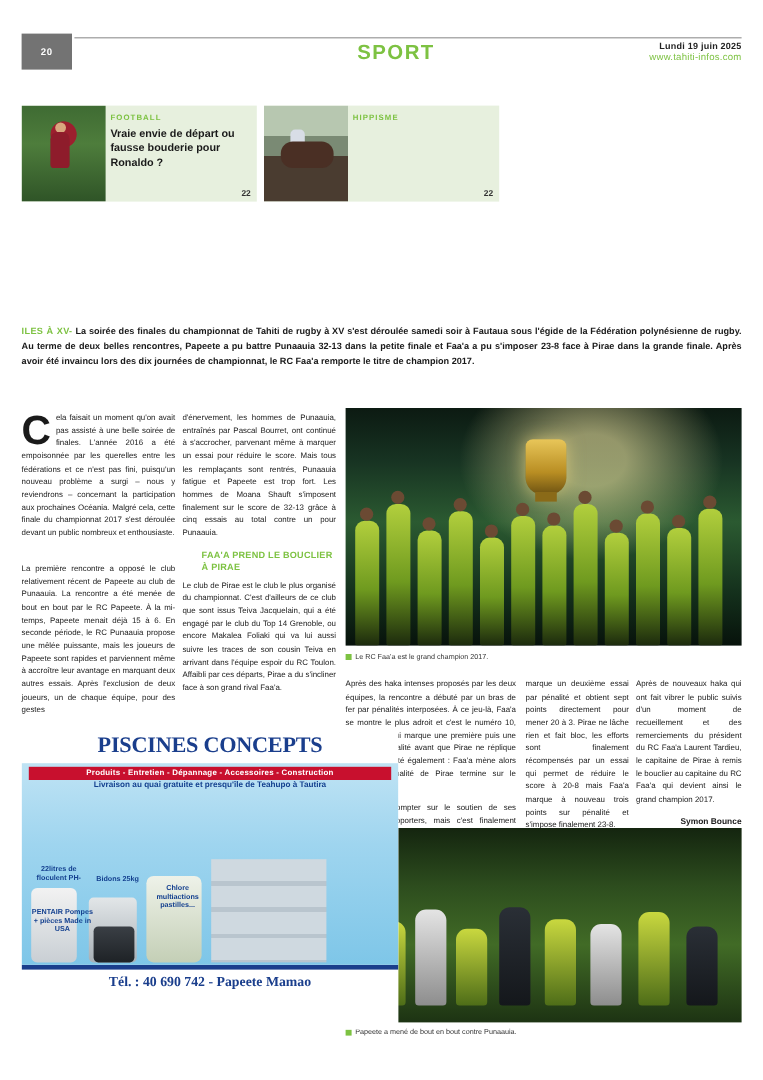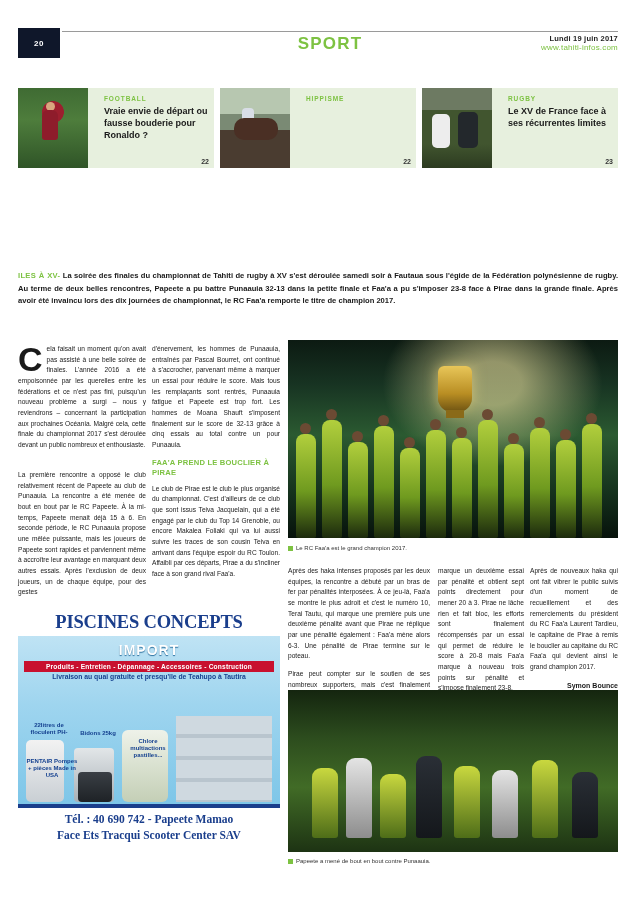--- a/index.html
+++ b/index.html
@@ -1,32 +1,32 @@
 <!DOCTYPE html>
 <html><head>
 <meta charset="utf-8">
 <style>
   html,body{margin:0;padding:0;background:#ffffff;}
   body{width:636px;height:900px;font-family:"Liberation Sans",sans-serif;color:#1a1a1a;overflow:hidden;position:relative;}
   .page{width:636px;height:900px;position:relative;background:#fff;}
 
   
   .masthead{position:absolute;left:0;top:28px;width:636px;height:30px;}
-  .page-num{position:absolute;left:18px;top:0;width:42px;height:30px;background:#0f172a;color:#fff;font-size:8px;font-weight:bold;display:flex;align-items:center;justify-content:center;letter-spacing:.5px;}
+  .page-num{position:absolute;left:18px;top:0;width:42px;height:30px;background:#737373;color:#fff;font-size:8px;font-weight:bold;display:flex;align-items:center;justify-content:center;letter-spacing:.5px;}
   .mast-rule{position:absolute;left:62px;top:3px;width:556px;height:1px;background:#9a9a9a;}
   .mast-title{position:absolute;left:0;top:6px;width:636px;text-align:center;font-size:17px;font-weight:bold;color:#7dc242;letter-spacing:1.2px;padding-left:12px;}
   .mast-right{position:absolute;right:18px;top:6px;text-align:right;line-height:1.25;}
   .mast-date{font-size:7.5px;font-weight:bold;color:#222;letter-spacing:.2px;}
   .mast-url{font-size:8px;color:#7dc242;letter-spacing:.2px;margin-left:11px;}
 
   
   .teasers{position:absolute;left:18px;top:88px;width:600px;height:80px;display:flex;gap:6px;}
   .teaser{width:196px;height:80px;background:#e7f0de;display:flex;position:relative;overflow:hidden;}
   .teaser-photo{width:70px;height:80px;flex:0 0 70px;position:relative;overflow:hidden;}
-  .teaser-txt{flex:1;padding:7px 6px 4px 16px;position:relative;}
+  .teaser-txt{flex:1;padding:7px 6px 4px 4px;position:relative;}
   .kicker{font-size:6.5px;font-weight:bold;color:#7dc242;letter-spacing:.9px;margin-bottom:4px;}
   .teaser-head{font-size:9px;font-weight:bold;color:#1a1a1a;line-height:1.33;}
   .teaser-page{position:absolute;right:5px;bottom:3px;font-size:7px;font-weight:bold;color:#333;}
 
   
   .ph-football{background:
       radial-gradient(circle at 50% 30%,#9c1f2e 0 16%,transparent 17%),
       linear-gradient(180deg,#3f6b33 0%,#4e7d3c 40%,#2f5427 100%);}
   .ph-football:after{content:"";position:absolute;left:24px;top:22px;width:16px;height:30px;background:#8e1c2b;border-radius:6px 6px 3px 3px;}
   .ph-football:before{content:"";position:absolute;left:28px;top:14px;width:9px;height:9px;border-radius:50%;background:#d9a77e;}
@@ -41,21 +41,21 @@
   
   .headline{position:absolute;left:18px;top:186px;width:600px;font-size:30px;font-weight:bold;line-height:1.22;color:#1a1a1a;letter-spacing:-.3px;}
 
   
   .chapeau{position:absolute;left:18px;top:270px;width:600px;font-size:7.6px;line-height:1.65;font-weight:bold;text-align:justify;color:#1a1a1a;}
   .chapeau .rub{color:#7dc242;letter-spacing:.3px;}
 
   
   .col{position:absolute;font-size:6.6px;line-height:1.62;text-align:justify;color:#1a1a1a;}
   .col p{margin:0 0 7px 0;}
-  .subhead{font-size:7.6px;font-weight:bold;color:#7dc242;line-height:1.3;margin:0 0 6px 0;letter-spacing:.2px;text-align:left;}
+  .subhead{font-size:7.6px;font-weight:bold;color:#7dc242;line-height:1.3;margin:0 0 6px 16px;letter-spacing:.2px;text-align:left;}
   .dropcap{float:left;font-size:34px;line-height:27px;font-weight:bold;padding:2px 4px 0 0;}
   .byline{text-align:right;font-weight:bold;font-size:7px;margin-top:4px;}
 
   .c1{left:18px;top:344px;width:128px;}
   .c1b{left:18px;top:470px;width:128px;}
   .c2{left:152px;top:344px;width:128px;}
   .c2b{left:152px;top:458px;width:128px;}
   .c3{left:288px;top:566px;width:142px;}
   .c4{left:438px;top:566px;width:86px;}
   .c5{left:530px;top:566px;width:88px;}
@@ -75,21 +75,21 @@
 
   .caption{position:absolute;font-size:6px;color:#333;}
   .cap-mark{display:inline-block;width:5px;height:5px;background:#7dc242;margin-right:3px;vertical-align:middle;}
 
   
   .bottom-photo{position:absolute;left:288px;top:690px;width:330px;height:162px;overflow:hidden;
     background:linear-gradient(180deg,#14250f 0%,#2d4d1e 30%,#416b26 60%,#1d3313 100%);}
   .bp-fig{position:absolute;bottom:14px;width:26px;height:70px;border-radius:9px 9px 3px 3px;}
 
   
-  .ad{position:absolute;left:18px;top:610px;width:262px;height:248px;background:#fff;overflow:hidden;}
+  .ad{position:absolute;left:18px;top:610px;width:314px;height:248px;background:#fff;overflow:hidden;}
   .ad-title{text-align:center;font-family:"Liberation Serif",serif;font-weight:bold;font-size:18.5px;color:#1a3e8c;letter-spacing:-.2px;padding-top:2px;}
   .ad-body{margin-top:3px;height:168px;position:relative;overflow:hidden;
      background:linear-gradient(180deg,#bfe3f4 0%,#9fd5ef 40%,#7ec6e8 100%);}
   .ad-import{text-align:center;font-size:14px;font-weight:bold;color:#fff;letter-spacing:1px;margin-top:6px;text-shadow:0 1px 1px #2a6f9e;}
   .ad-strip{margin:3px 6px 0 6px;background:#c8102e;color:#fff;font-size:6.6px;font-weight:bold;text-align:center;padding:2px 0;letter-spacing:.2px;}
   .ad-special{text-align:center;font-size:9px;font-weight:bold;color:#14408f;margin-top:3px;}
   .ad-liv{text-align:center;font-size:6.8px;font-weight:bold;color:#14408f;margin-top:1px;}
   .ad-shelf{position:absolute;left:0;bottom:0;width:100%;height:88px;}
   .prod{position:absolute;bottom:2px;}
   .prod-label{position:absolute;font-size:6px;font-weight:bold;color:#14408f;text-align:center;line-height:1.15;}
@@ -99,21 +99,21 @@
 </head>
 <body>
 
 <div class="page">
 
   <div class="masthead">
     <div class="page-num">20</div>
     <div class="mast-rule"></div>
     <div class="mast-title">SPORT</div>
     <div class="mast-right">
-      <div class="mast-date">Lundi 19 juin 2017</div>
+      <div class="mast-date">Lundi 19 juin 2025</div>
       <div class="mast-url">www.tahiti-infos.com</div>
     </div>
   </div>
 
   <div class="teasers">
 
     <div class="teaser">
       <div class="teaser-photo ph-football"></div>
       <div class="teaser-txt">
         <div class="kicker">FOOTBALL</div>
@@ -123,28 +123,20 @@
     </div>
 
     <div class="teaser">
       <div class="teaser-photo ph-hippisme"></div>
       <div class="teaser-txt">
         <div class="kicker">HIPPISME</div>
         <div class="teaser-page">22</div>
       </div>
     </div>
 
-    <div class="teaser">
-      <div class="teaser-photo ph-rugby"></div>
-      <div class="teaser-txt">
-        <div class="kicker">RUGBY</div>
-        <div class="teaser-head">Le XV de France face à ses récurrentes limites</div>
-        <div class="teaser-page">23</div>
-      </div>
-    </div>
 
   </div>
 
   <div class="headline">
   </div>
 
   <div class="chapeau">
     <span class="rub">ILES À XV</span><span class="rub">-</span>
     <span>La soirée des finales du championnat de Tahiti de rugby à XV s'est déroulée samedi soir à Fautaua sous l'égide de la Fédération polynésienne de rugby. Au terme de deux belles rencontres, Papeete a pu battre Punaauia 32-13 dans la petite finale et Faa'a a pu s'imposer 23-8 face à Pirae dans la grande finale. Après avoir été invaincu lors des dix journées de championnat, le RC Faa'a remporte le titre de champion 2017.</span>
   </div>
@@ -220,36 +212,34 @@
     <div class="bp-fig" style="left:244px;background:linear-gradient(180deg,#c9d83f,#4e6d18);height:78px;"></div>
     <div class="bp-fig" style="left:284px;background:linear-gradient(180deg,#2a2f36,#14171b);height:66px;"></div>
   </div>
   <div class="caption" style="left:288px;top:858px;width:330px;">
     <span class="cap-mark"></span><span>Papeete a mené de bout en bout contre Punaauia.</span>
   </div>
 
   <div class="ad">
     <div class="ad-title">PISCINES CONCEPTS</div>
     <div class="ad-body">
-      <div class="ad-import">IMPORT</div>
       <div class="ad-strip">Produits - Entretien - Dépannage - Accessoires - Construction</div>
       <div class="ad-liv">Livraison au quai gratuite et presqu'île de Teahupo à Tautira</div>
 
       <div class="ad-shelf">
         <div class="prod" style="left:8px;width:38px;height:62px;background:linear-gradient(180deg,#f2f2f2,#c9cfd4);border-radius:5px;"></div>
         <div class="prod" style="left:56px;width:40px;height:54px;background:linear-gradient(180deg,#e2e6e8,#a8b0b6);border-radius:4px;"></div>
         <div class="prod" style="left:104px;width:46px;height:72px;background:linear-gradient(180deg,#eef2e9,#c4cfb6);border-radius:6px;"></div>
         <div class="prod" style="left:158px;width:96px;height:86px;background:repeating-linear-gradient(180deg,#cfd9e0 0 18px,#b9c5ce 18px 22px);"></div>
         <div class="prod" style="left:60px;width:34px;height:30px;background:linear-gradient(180deg,#3a3f45,#1e2226);border-radius:4px;"></div>
         <div class="prod-label" style="left:6px;top:6px;width:50px;">22litres de floculent PH-</div>
         <div class="prod-label" style="left:58px;top:14px;width:44px;">Bidons 25kg</div>
         <div class="prod-label" style="left:104px;top:22px;width:52px;">Chlore multiactions pastilles...</div>
         <div class="prod-label" style="left:6px;top:42px;width:56px;color:#14408f;">PENTAIR Pompes + pièces Made in USA</div>
       </div>
     </div>
     <div class="ad-topbar"></div>
     <div class="ad-footer">
       <div>Tél. : 40 690 742 - Papeete Mamao</div>
-      <div>Face Ets Tracqui Scooter Center SAV</div>
     </div>
   </div>
 
 </div>
 
 </body></html>

